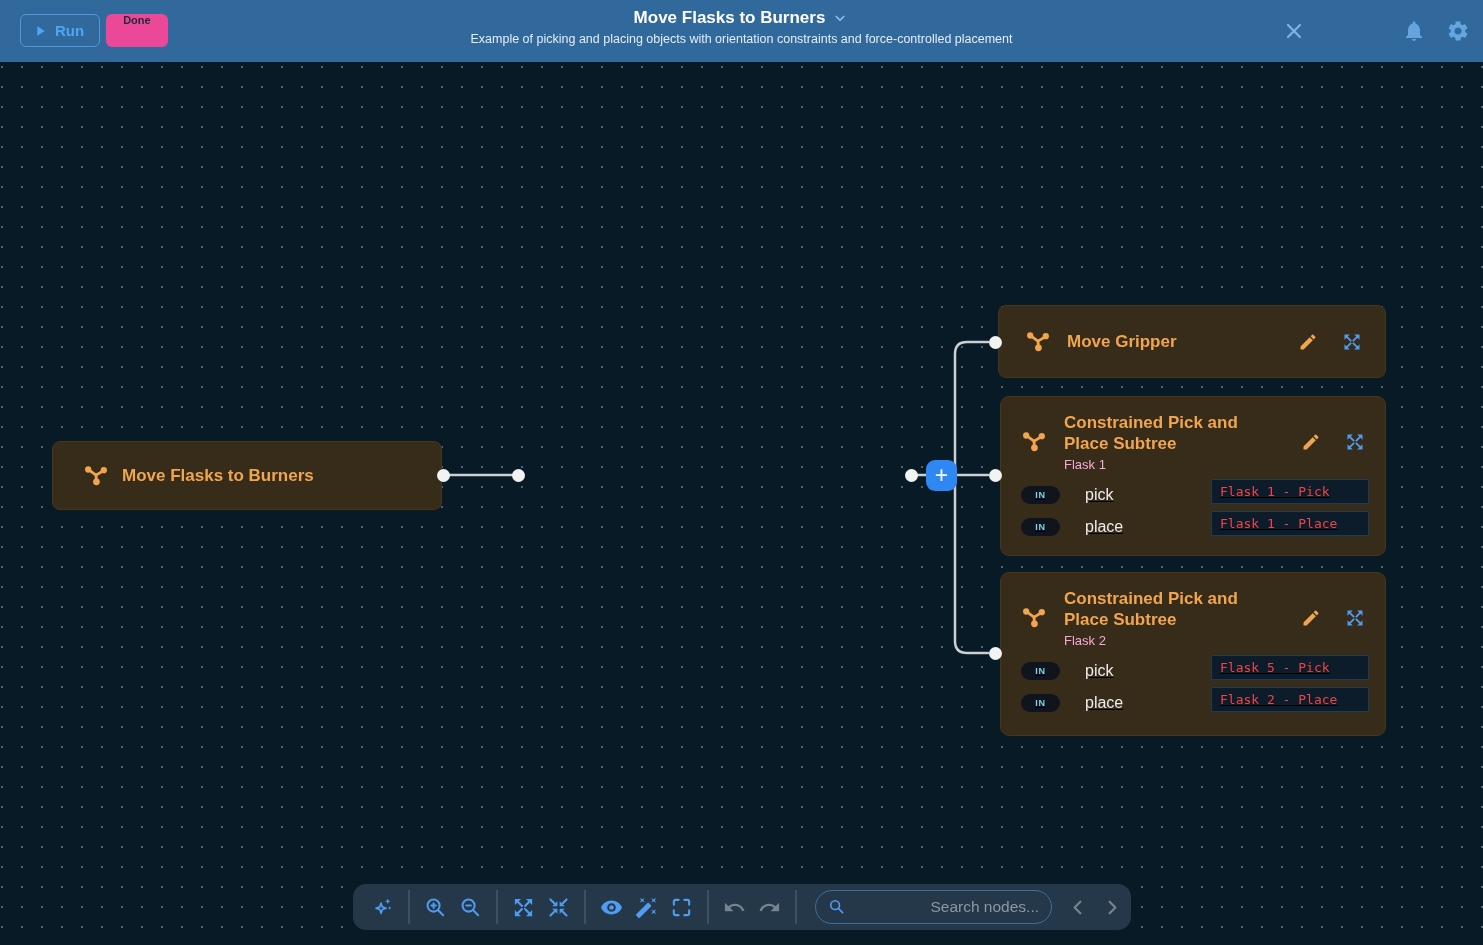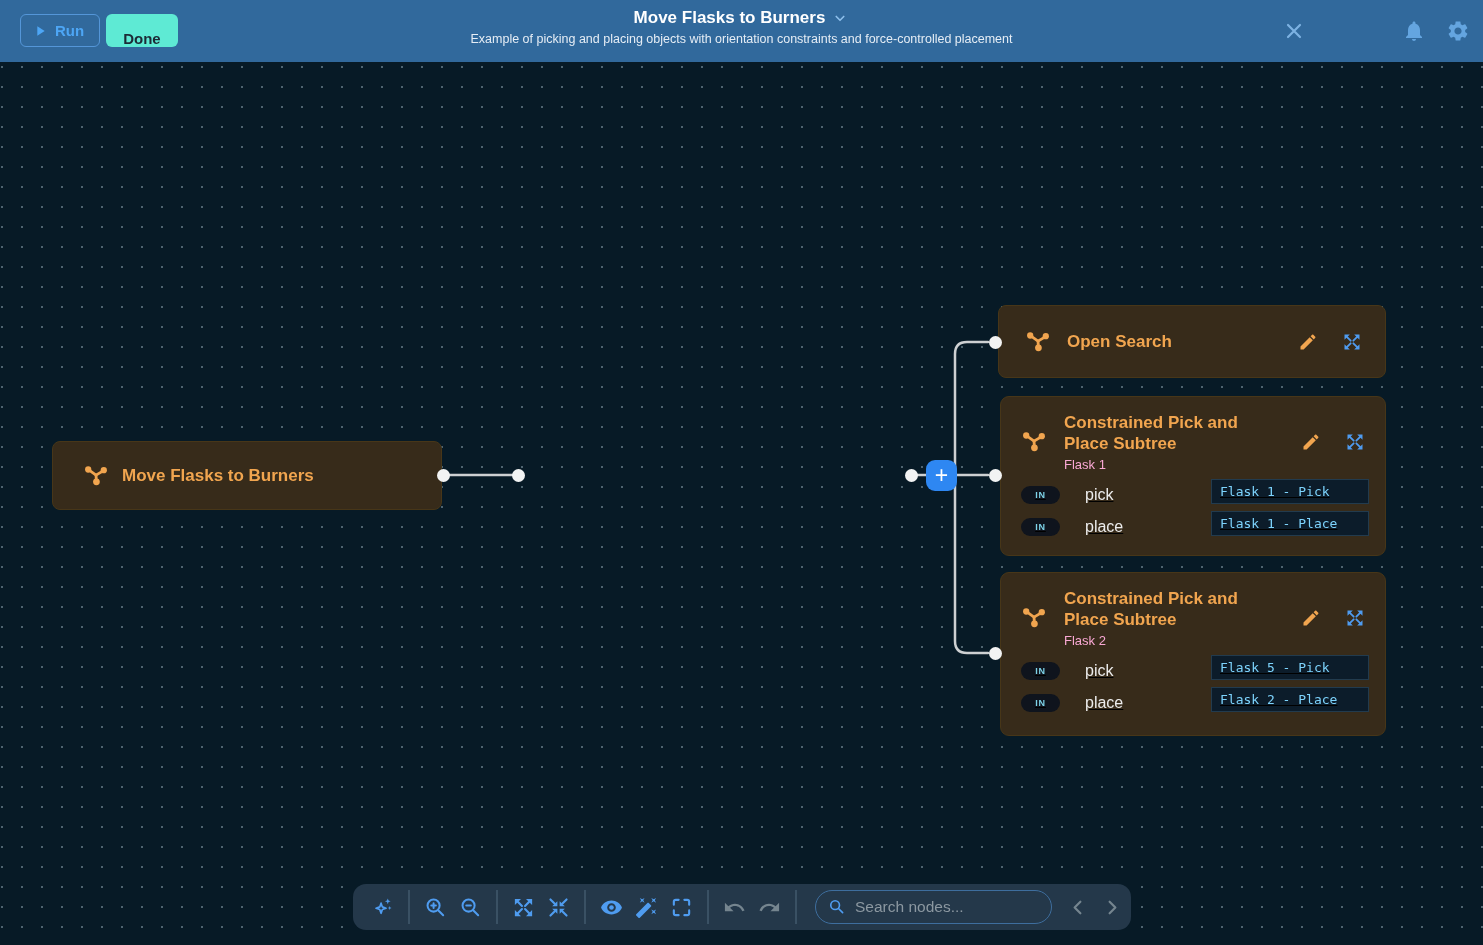--- a/index.html
+++ b/index.html
@@ -8,23 +8,23 @@
   .app { position:relative; width:1483px; height:945px; }
 
   
   header { position:absolute; left:0; top:0; width:1483px; height:62px;
            background:#31699C; z-index:20; }
   .hdr-left { position:absolute; left:20px; top:14px; display:flex; gap:6px; }
   .btn-run { display:inline-flex; align-items:center; gap:7px; height:33px; padding:0 15px 0 11px;
              background:transparent; border:1px solid #5496D8; border-radius:6px;
              color:#4DA6F5; font-size:15px; font-weight:600; cursor:pointer;
              font-family:"Liberation Sans",sans-serif; }
-  .btn-done { display:inline-flex; align-items:flex-end; height:33px; padding:0 17px;
-              background:#5eead4; border:none; border-radius:6px; color:#1C2B36;
-              font-size:15px; font-weight:600; cursor:pointer; font-family:"Liberation Sans",sans-serif; }
+  .btn-done { display:inline-flex; align-items:flex-start; height:33px; padding:0 17px;
+              background:#ec4899; border:none; border-radius:6px; color:#1C2B36;
+              font-size:11px; font-weight:600; cursor:pointer; font-family:"Liberation Sans",sans-serif; }
   .hdr-center { position:absolute; left:0; top:8px; width:100%; text-align:center; pointer-events:none; }
   .title-row { display:flex; justify-content:center; align-items:center; gap:6px; }
   .title { color:#fff; font-size:17px; font-weight:700; }
   .title-chev { width:18px; height:18px; color:#8FC0EC; pointer-events:auto; cursor:pointer; }
   .subtitle { margin-top:4px; color:#E5EDF5; font-size:12.5px; }
   .hicon-btn { position:absolute; top:19px; width:24px; height:24px; background:none; border:none;
                cursor:pointer; color:#79B2E4; padding:0; }
   .hicon-btn svg { width:24px; height:24px; display:block; }
   .hicon-close { right:177px; color:#7DB2E2; }
   .hicon-bell  { right:57px;  color:#64A5E0; }
@@ -71,41 +71,41 @@
   .head-text { width:198px; }
   .node-title { font-size:17px; font-weight:700; line-height:21px; color:#F1A54F; }
   .node-sub { margin-top:3px; font-size:13px; color:#f9a8d4; }
   .head-actions { margin-left:auto; display:flex; gap:24px; align-items:center; padding-right:4px; }
   .param-row { display:flex; align-items:flex-end; margin-top:7px; height:25px;text-decoration:underline; }
   .pill { width:39px; height:18px; border-radius:9px; background:#0F141D; color:#7ED3E8;
           font-size:9px; font-weight:700; letter-spacing:0.8px; display:flex;
           align-items:center; justify-content:center; }
   .pname { margin-left:25px; font-size:16px; color:#ECECEC; }
   .pval { margin-left:auto; width:158px; height:25px; background:#0C1C2A; border:1px solid #223B4E;
-          color:#7dd3fc; font-family:"DejaVu Sans Mono", monospace; font-size:13px;
+          color:#ef4444; font-family:"DejaVu Sans Mono", monospace; font-size:13px;
           display:flex; align-items:center; padding:0 8px; cursor:text; white-space:nowrap; overflow:hidden; }
 
   .add-btn { position:absolute; left:926px; top:398px; width:31px; height:31px; z-index:7;
              background:#2E87F2; border:none; border-radius:9px; color:#fff; font-size:23px;
              font-weight:400; line-height:29px; text-align:center; cursor:pointer; padding:0;
              font-family:"Liberation Sans",sans-serif; }
 
   
   .toolbar { position:absolute; left:353px; top:822px; width:778px; height:46px; background:#24384A;
              border-radius:13px; z-index:10; display:flex; align-items:center; padding:0 12px; }
   .tbtn { width:35px; height:36px; background:none; border:none; display:flex; align-items:center;
           justify-content:center; cursor:pointer; color:#4F9CF0; padding:0; flex-shrink:0; }
   .tbtn svg { width:23px; height:23px; }
   .tbtn.disabled { color:#75858F; cursor:default; }
   .tdiv { width:2px; height:34px; background:#3A5164; margin:0 8px; flex-shrink:0; }
   .search-pill { display:flex; align-items:center; gap:9px; width:237px; height:34px; margin:0 8px 0 10px;
                  border:1.5px solid #3E6E9E; border-radius:17px; padding:0 12px; flex-shrink:0; }
   .search-pill svg { width:18px; height:18px; color:#4F9CF0; flex-shrink:0; }
   .search-input { flex:1; background:transparent; border:none; outline:none; color:#D7DEE3;
-                  font-size:15.5px; font-family:"Liberation Sans",sans-serif; min-width:0; }
+                  font-size:15.5px; font-family:"Liberation Sans",sans-serif; min-width:0;text-align:right; }
   .search-input::placeholder { color:#8C98A1; }
 </style>
 </head>
 <body>
 
 <svg width="0" height="0" style="position:absolute" aria-hidden="true">
   <defs>
     <path id="gearp" d="M19.14,12.94c0.04-0.3,0.06-0.61,0.06-0.94c0-0.32-0.02-0.64-0.07-0.94l2.03-1.58c0.18-0.14,0.23-0.41,0.12-0.61l-1.92-3.32c-0.12-0.22-0.37-0.29-0.59-0.22l-2.39,0.96c-0.5-0.38-1.03-0.7-1.62-0.94L14.4,2.81c-0.04-0.24-0.24-0.41-0.48-0.41h-3.84c-0.24,0-0.43,0.17-0.47,0.41L9.25,5.35C8.66,5.59,8.12,5.92,7.63,6.29L5.24,5.33c-0.22-0.08-0.47,0-0.59,0.22L2.74,8.87C2.62,9.08,2.66,9.34,2.86,9.48l2.03,1.58C4.84,11.36,4.8,11.69,4.8,12s0.02,0.64,0.07,0.94l-2.03,1.58c-0.18,0.14-0.23,0.41-0.12,0.61l1.92,3.32c0.12,0.22,0.37,0.29,0.59,0.22l2.39-0.96c0.5,0.38,1.03,0.7,1.62,0.94l0.36,2.54c0.05,0.24,0.24,0.41,0.48,0.41h3.84c0.24,0,0.44-0.17,0.47-0.41l0.36-2.54c0.59-0.24,1.13-0.56,1.62-0.94l2.39,0.96c0.22,0.08,0.47,0,0.59-0.22l1.92-3.32c0.12-0.22,0.07-0.47-0.12-0.61L19.14,12.94z M12,15.6c-1.98,0-3.6-1.62-3.6-3.6s1.62-3.6,3.6-3.6s3.6,1.62,3.6,3.6S13.98,15.6,12,15.6z"></path>
     <symbol id="i-play" viewBox="0 0 24 24">
         <path d="M8 5v14l11-7z" fill="currentColor"></path>
@@ -269,21 +269,21 @@
     </div>
 
 
     <button class="add-btn">+</button>
 
     <div class="node brown" id="node-gripper">
       <div class="node-row">
         <svg class="ic tree-ic amber" viewBox="0 0 24 24">
             <use href="#i-tree"></use>
           </svg>
-        <span class="node-label amber">Open Search</span>
+        <span class="node-label amber">Move Gripper</span>
         <div class="act-gap spacer">
           <button class="nbtn">
             <svg class="amber" viewBox="0 0 24 24">
                 <use href="#i-pencil"></use>
               </svg>
           </button>
           <button class="nbtn">
             <svg class="blue" viewBox="0 0 24 24">
                 <use href="#i-expand"></use>
               </svg>

